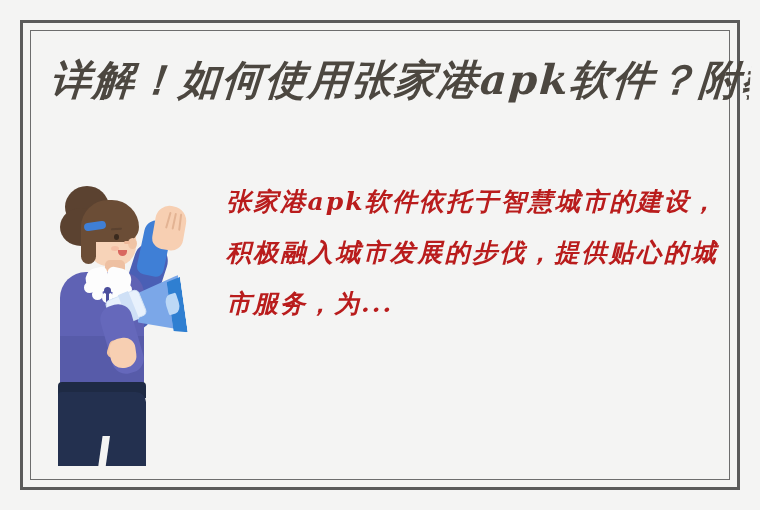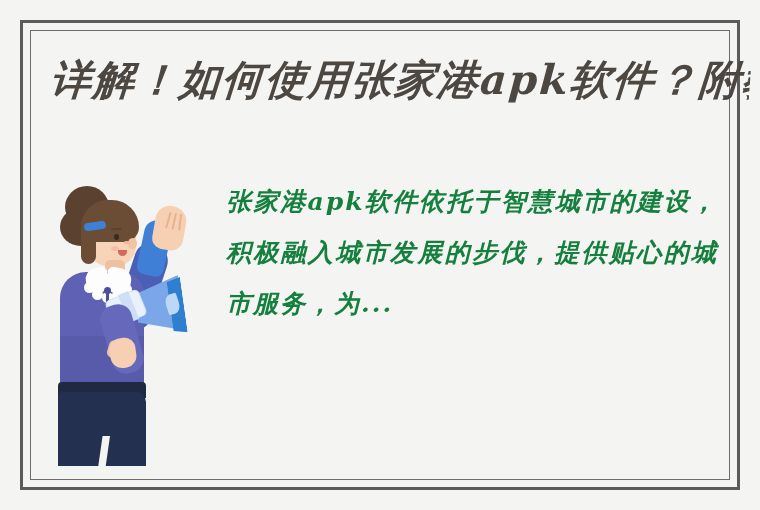--- a/index.html
+++ b/index.html
@@ -60,21 +60,21 @@
     overflow: hidden;
     transform: skewX(-4deg);
   }
 
   
   #excerpt {
     position: absolute;
     left: 226px;
     top: 176px;
     width: 492px;
-    color: #15803d;
+    color: #b91c1c;
     font-family: "DejaVu Serif", serif;
     font-size: 25px;
     line-height: 51px;
     letter-spacing: 2px;
     font-style: italic;
     font-weight: 600;
     text-align: justify;
   }
 
   

